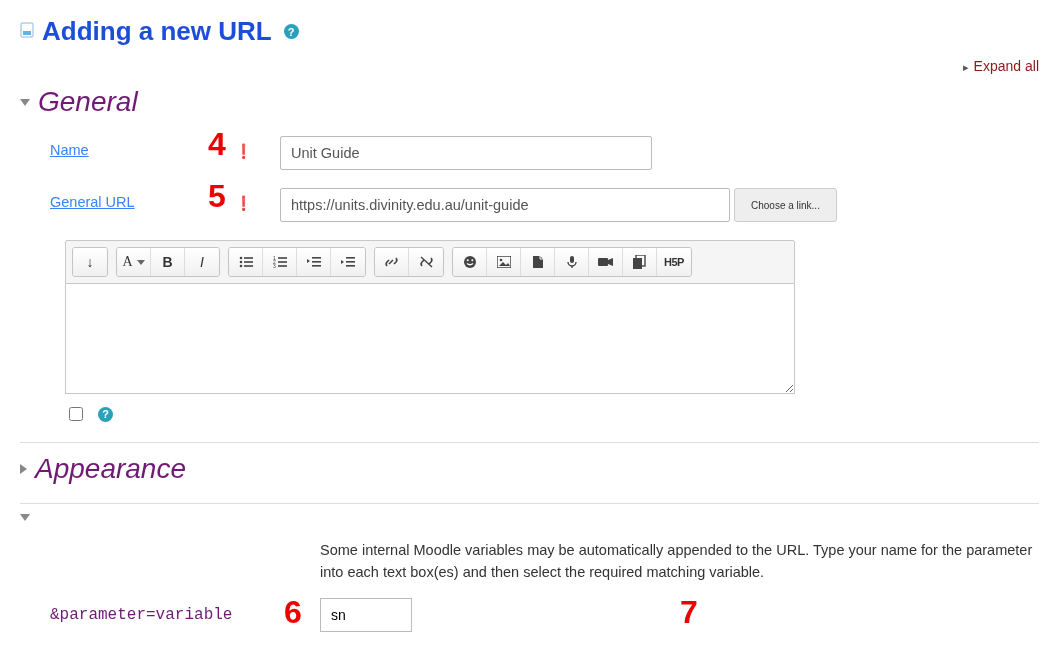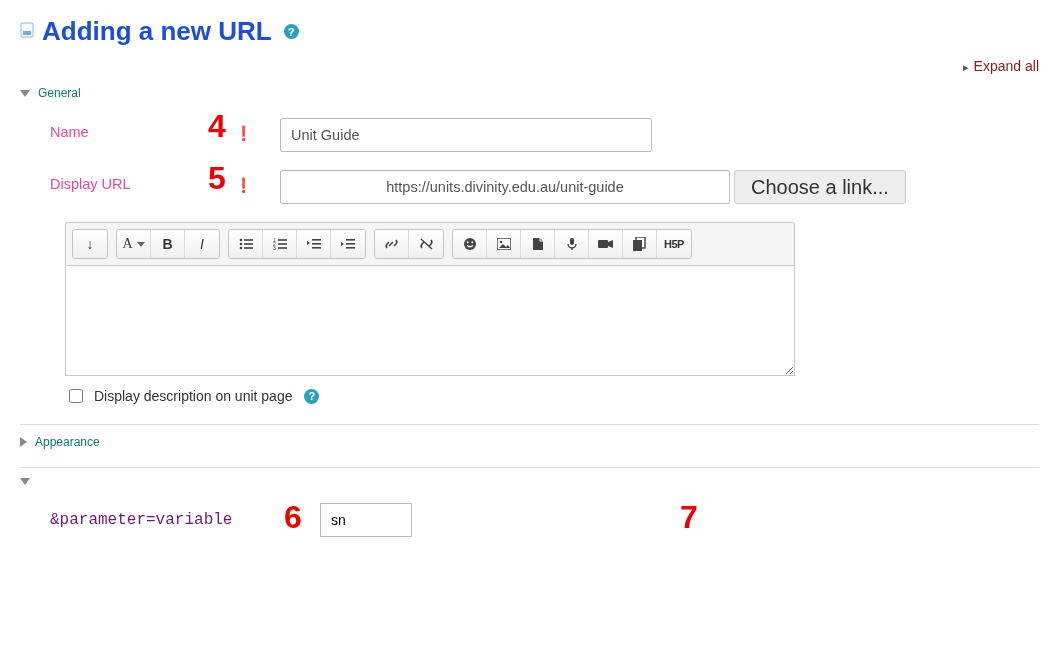--- a/index.html
+++ b/index.html
@@ -74,37 +74,39 @@
     border-right: 5px solid transparent;
     border-top: 7px solid #888;
   }
   .section-caret.collapsed {
     border-top: 5px solid transparent;
     border-bottom: 5px solid transparent;
     border-left: 7px solid #888;
     border-right: 0;
   }
   .section-title {
-    color: #0f766e;
-    font-size: 12px;
+    color: #701a75;
+    font-size: 28px;
     font-weight: 400;
+    font-style: italic;
   }
   .form-row {
     display: flex;
     align-items: flex-start;
     margin-bottom: 18px;
     position: relative;
   }
   .form-label {
     width: 215px;
     padding-left: 30px;
     padding-top: 6px;
     font-size: 14.5px;
-    color: #ec4899;
+    color: #3b82f6;
     flex-shrink: 0;
+    text-decoration: underline;
   }
   .required-mark {
     width: 45px;
     flex-shrink: 0;
     padding-top: 6px;
     text-align: left;
   }
   .req-icon {
     color: #d9534f;
     font-size: 14px;
@@ -128,29 +130,29 @@
   input[type="text"].txt {
     height: 34px;
     padding: 0 10px;
     border: 1px solid #bbb;
     border-radius: 2px;
     font-size: 14.5px;
     color: #555;
   }
   .name-input { width: 372px; }
   .url-wrap { display: flex; }
-  .url-input { width: 450px; color: #888; text-align: center; }
+  .url-input { width: 450px; color: #888; }
   .choose-btn {
     height: 34px;
     padding: 0 16px;
     margin-left: 4px;
     background: #eee;
     border: 1px solid #ccc;
     border-radius: 3px;
-    font-size: 20px;
+    font-size: 10px;
     color: #333;
     cursor: pointer;
   }
   .editor {
     width: 730px;
   }
   .toolbar {
     display: flex;
     gap: 8px;
     padding: 6px;
@@ -296,21 +298,21 @@
     <span class="annot-num annot-4">4</span>
     <div class="form-label">Name</div>
     <div class="required-mark"><span class="req-icon">❗</span></div>
     <div class="form-control">
       <input type="text" class="txt name-input" value="Unit Guide" style="">
     </div>
   </div>
 
   <div class="form-row">
     <span class="annot-num annot-5">5</span>
-    <div class="form-label">Display URL</div>
+    <div class="form-label">General URL</div>
     <div class="required-mark"><span class="req-icon">❗</span></div>
     <div class="form-control url-wrap">
       <input type="text" class="txt url-input" value="https://units.divinity.edu.au/unit-guide" style="">
       <button class="choose-btn">Choose a link...</button>
     </div>
   </div>
 
   <div class="form-row">
     <div class="required-mark"></div>
     <div class="form-control">
@@ -430,21 +432,20 @@
               </div>
             <div class="tb-btn">
                 <b style="font-size:11px; letter-spacing:-0.5px">H5P</b>
               </div>
           </div>
         </div>
         <div class="editor-body" contenteditable="true" style=""></div>
       </div>
       <div class="check-row">
         <input type="checkbox" style="">
-        <span>Display description on unit page</span>
         <span class="help-icon">?</span>
       </div>
     </div>
   </div>
 </div>
 
 <hr class="divider">
 
 <div class="section">
   <div class="section-header">
@@ -453,20 +454,21 @@
   </div>
 </div>
 
 <hr class="divider">
 
 <div class="section">
   <div class="section-header">
     <span class="section-caret"></span>
   </div>
 
+  <div class="url-vars-desc">Some internal Moodle variables may be automatically appended to the URL. Type your name for the parameter into each text box(es) and then select the required matching variable.</div>
 
   <div class="param-row">
     <span class="annot-num annot-6">6</span>
     <span class="annot-num annot-7">7</span>
     <div class="param-label">&amp;parameter=variable</div>
     <div class="param-gap"></div>
     <input type="text" class="param-input" value="sn" style="">
   </div>
 </div>
 

